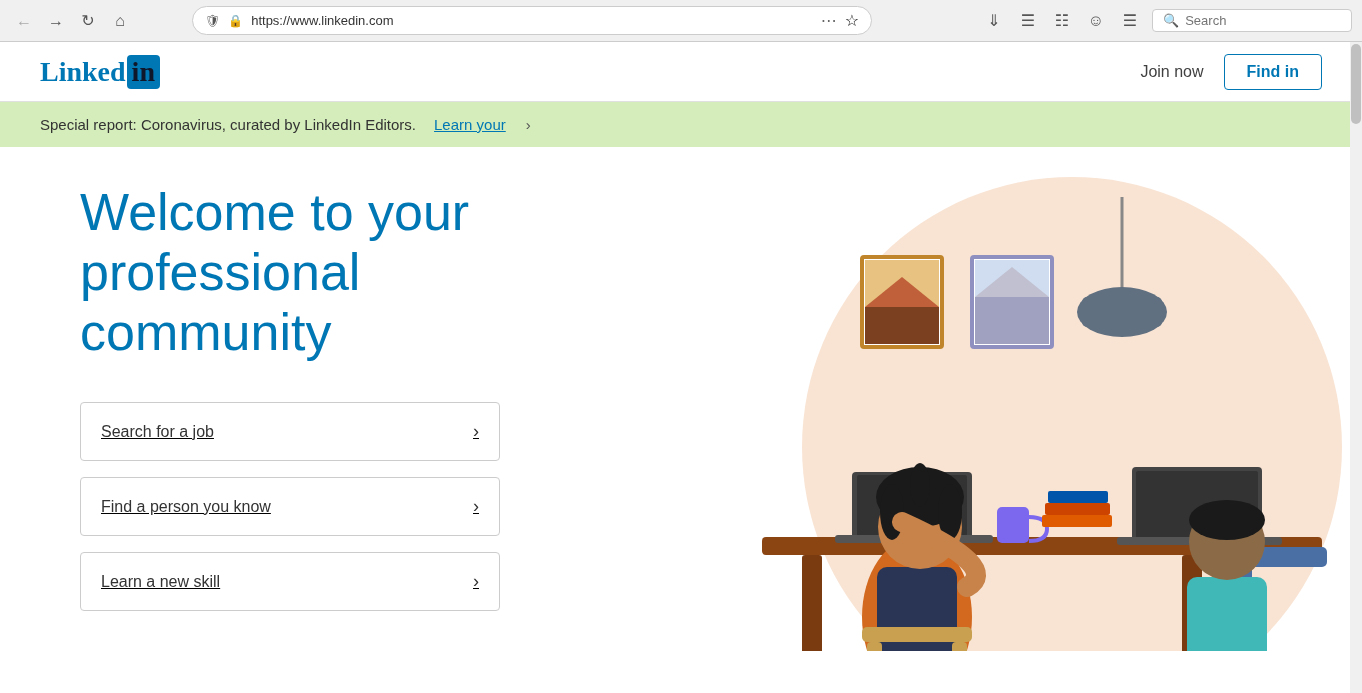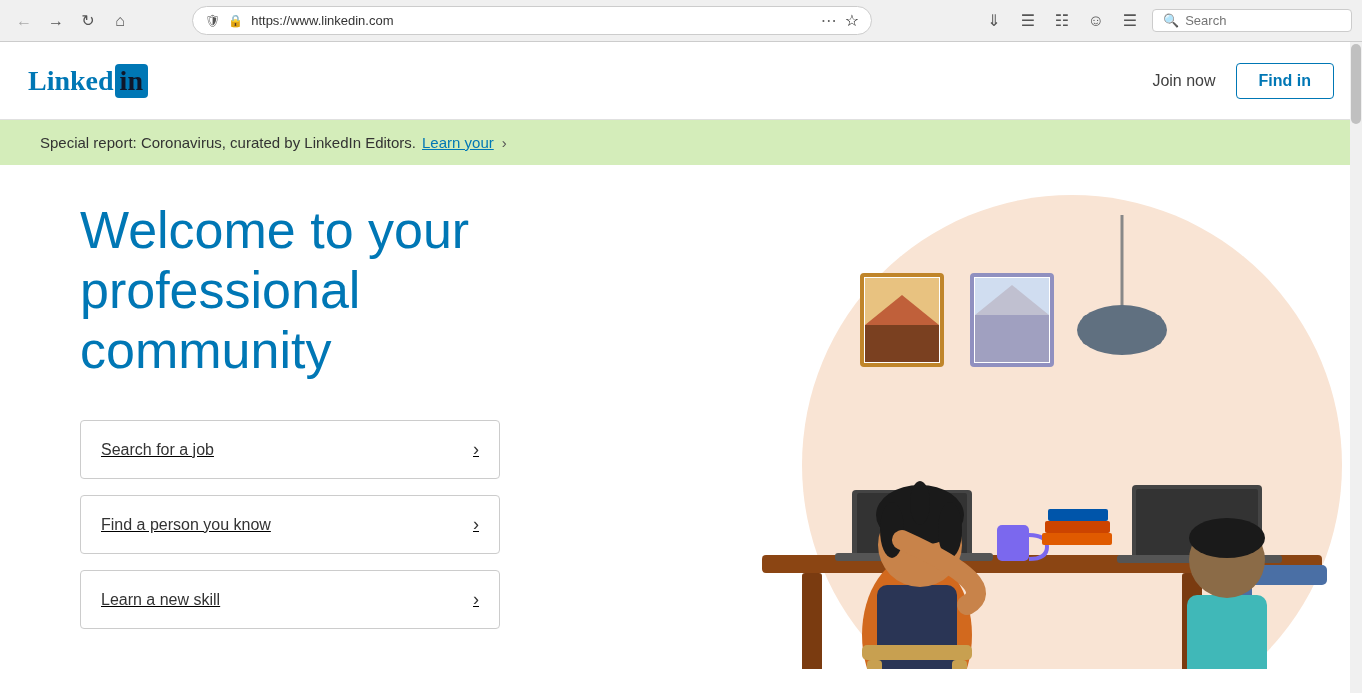--- a/index.html
+++ b/index.html
@@ -53,22 +53,22 @@
     .browser-search-bar input { border: none; outline: none; font-size: 13px; width: 100%; background: transparent; }
     .browser-search-bar .search-glass { color: #666; font-size: 13px; }
 
     
     .linkedin-app { background: #fff; min-height: 651px; position: relative; }
 
     
     .top-nav {
       display: flex;
       align-items: center;
-      padding: 0 28px;
-      height: 78px;
+      padding: 0 40px;
+      height: 60px;
       background: #fff;
       border-bottom: 1px solid #e0e0e0;
       position: relative;
     }
     .linkedin-logo {
       display: flex;
       align-items: center;
       text-decoration: none;
     }
     .logo-text-linked {
@@ -109,21 +109,21 @@
     }
 
     
     .announcement-banner {
       background: #d4edba;
       padding: 14px 40px;
       font-size: 15px;
       color: #333;
       display: flex;
       align-items: center;
-      gap: 6px;
+      gap: 18px;
     }
     .announcement-link {
       color: #0077b5;
       text-decoration: underline;
       cursor: pointer;
       font-weight: 500;
     }
     .announcement-chevron { color: #555; margin-left: 2px; }
 
     

